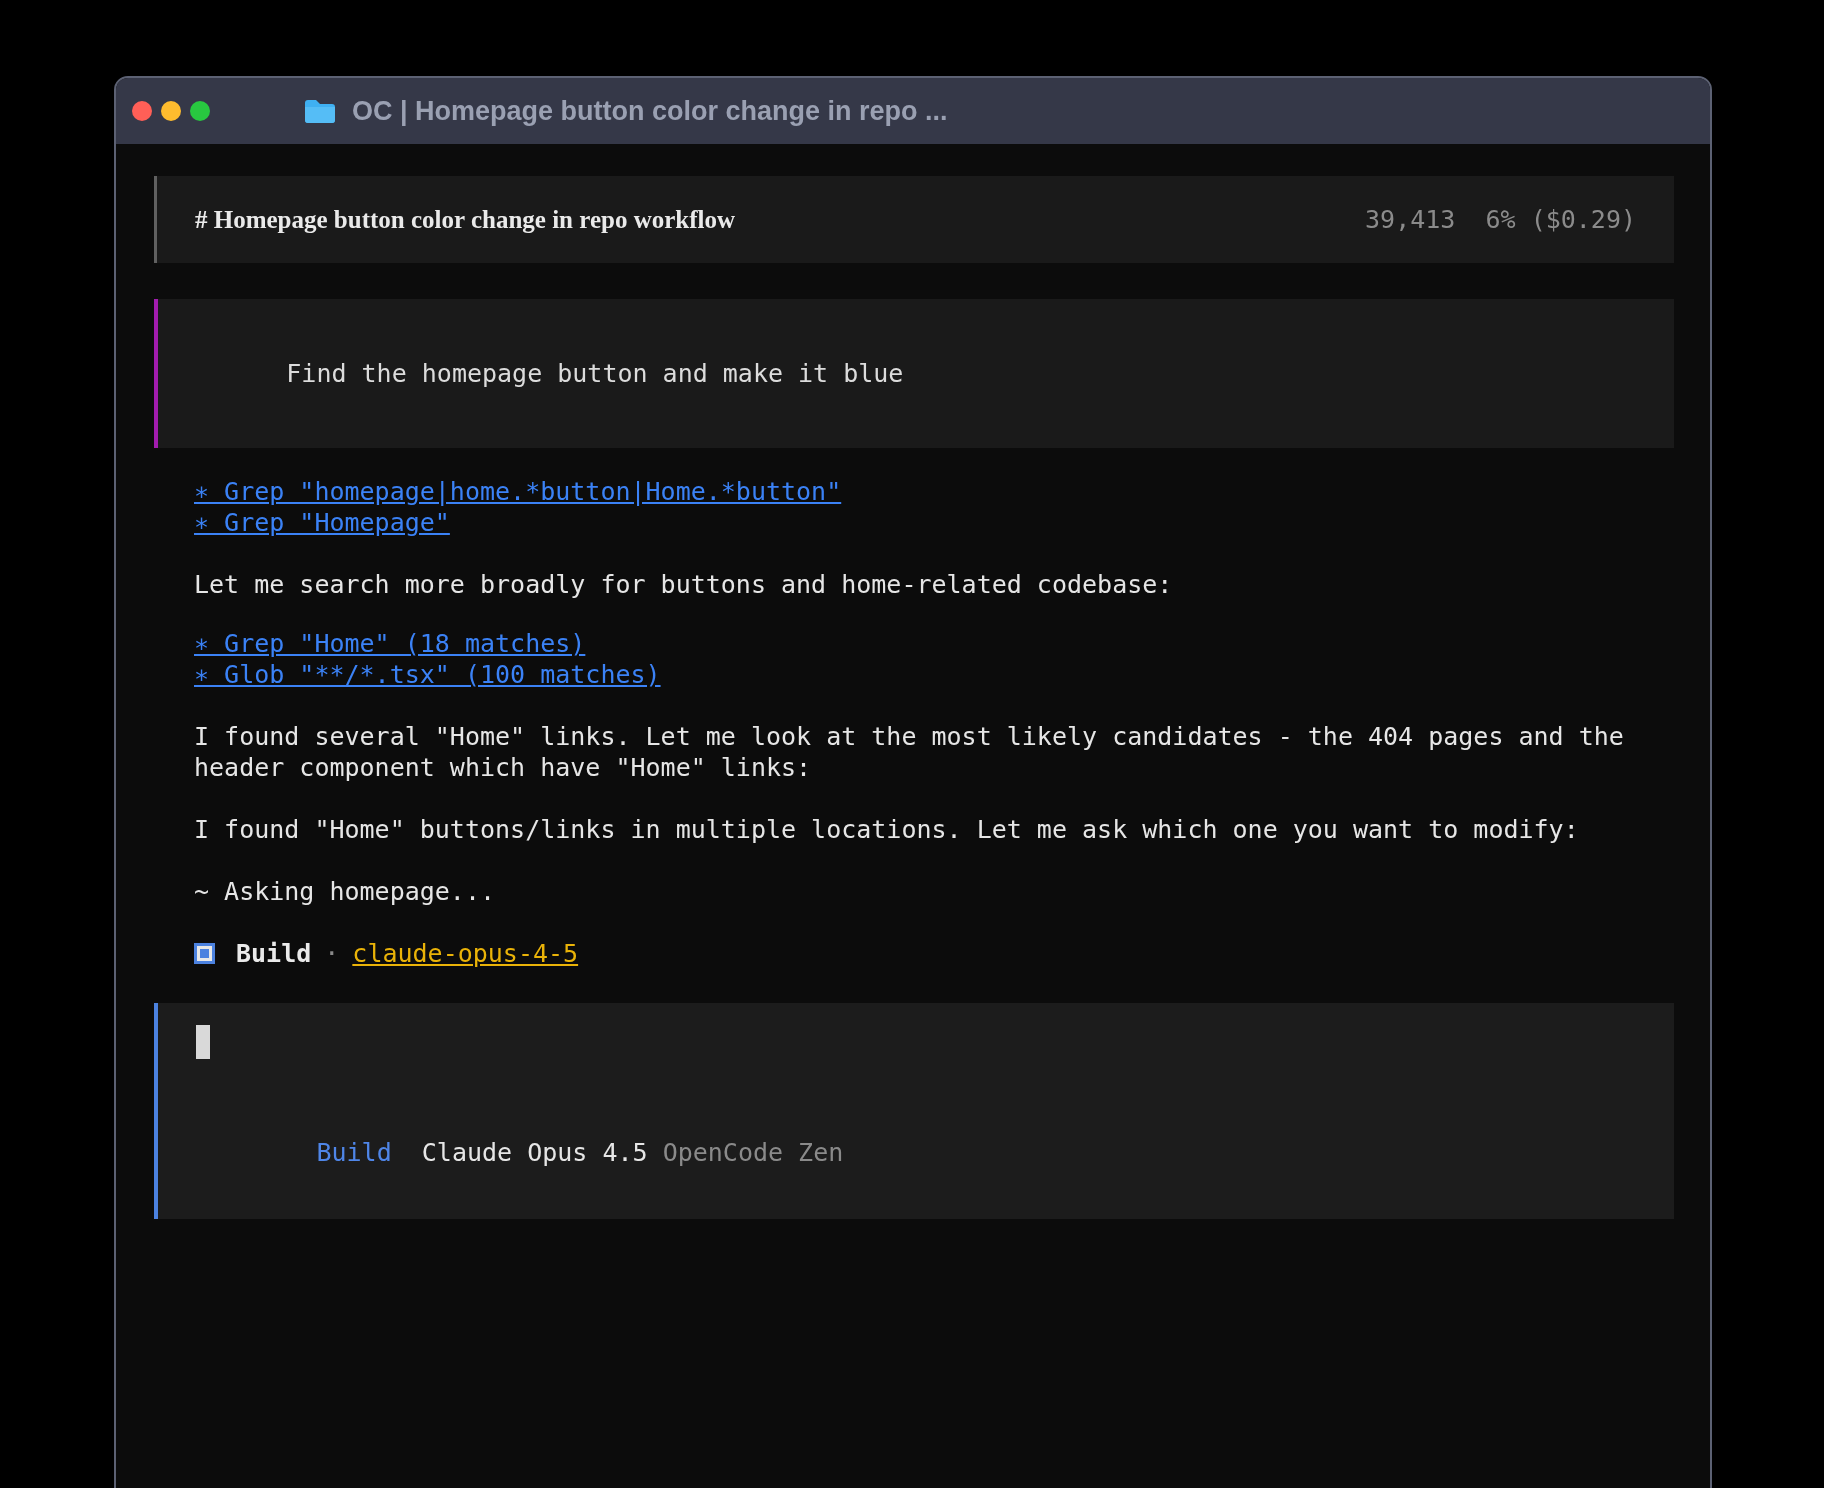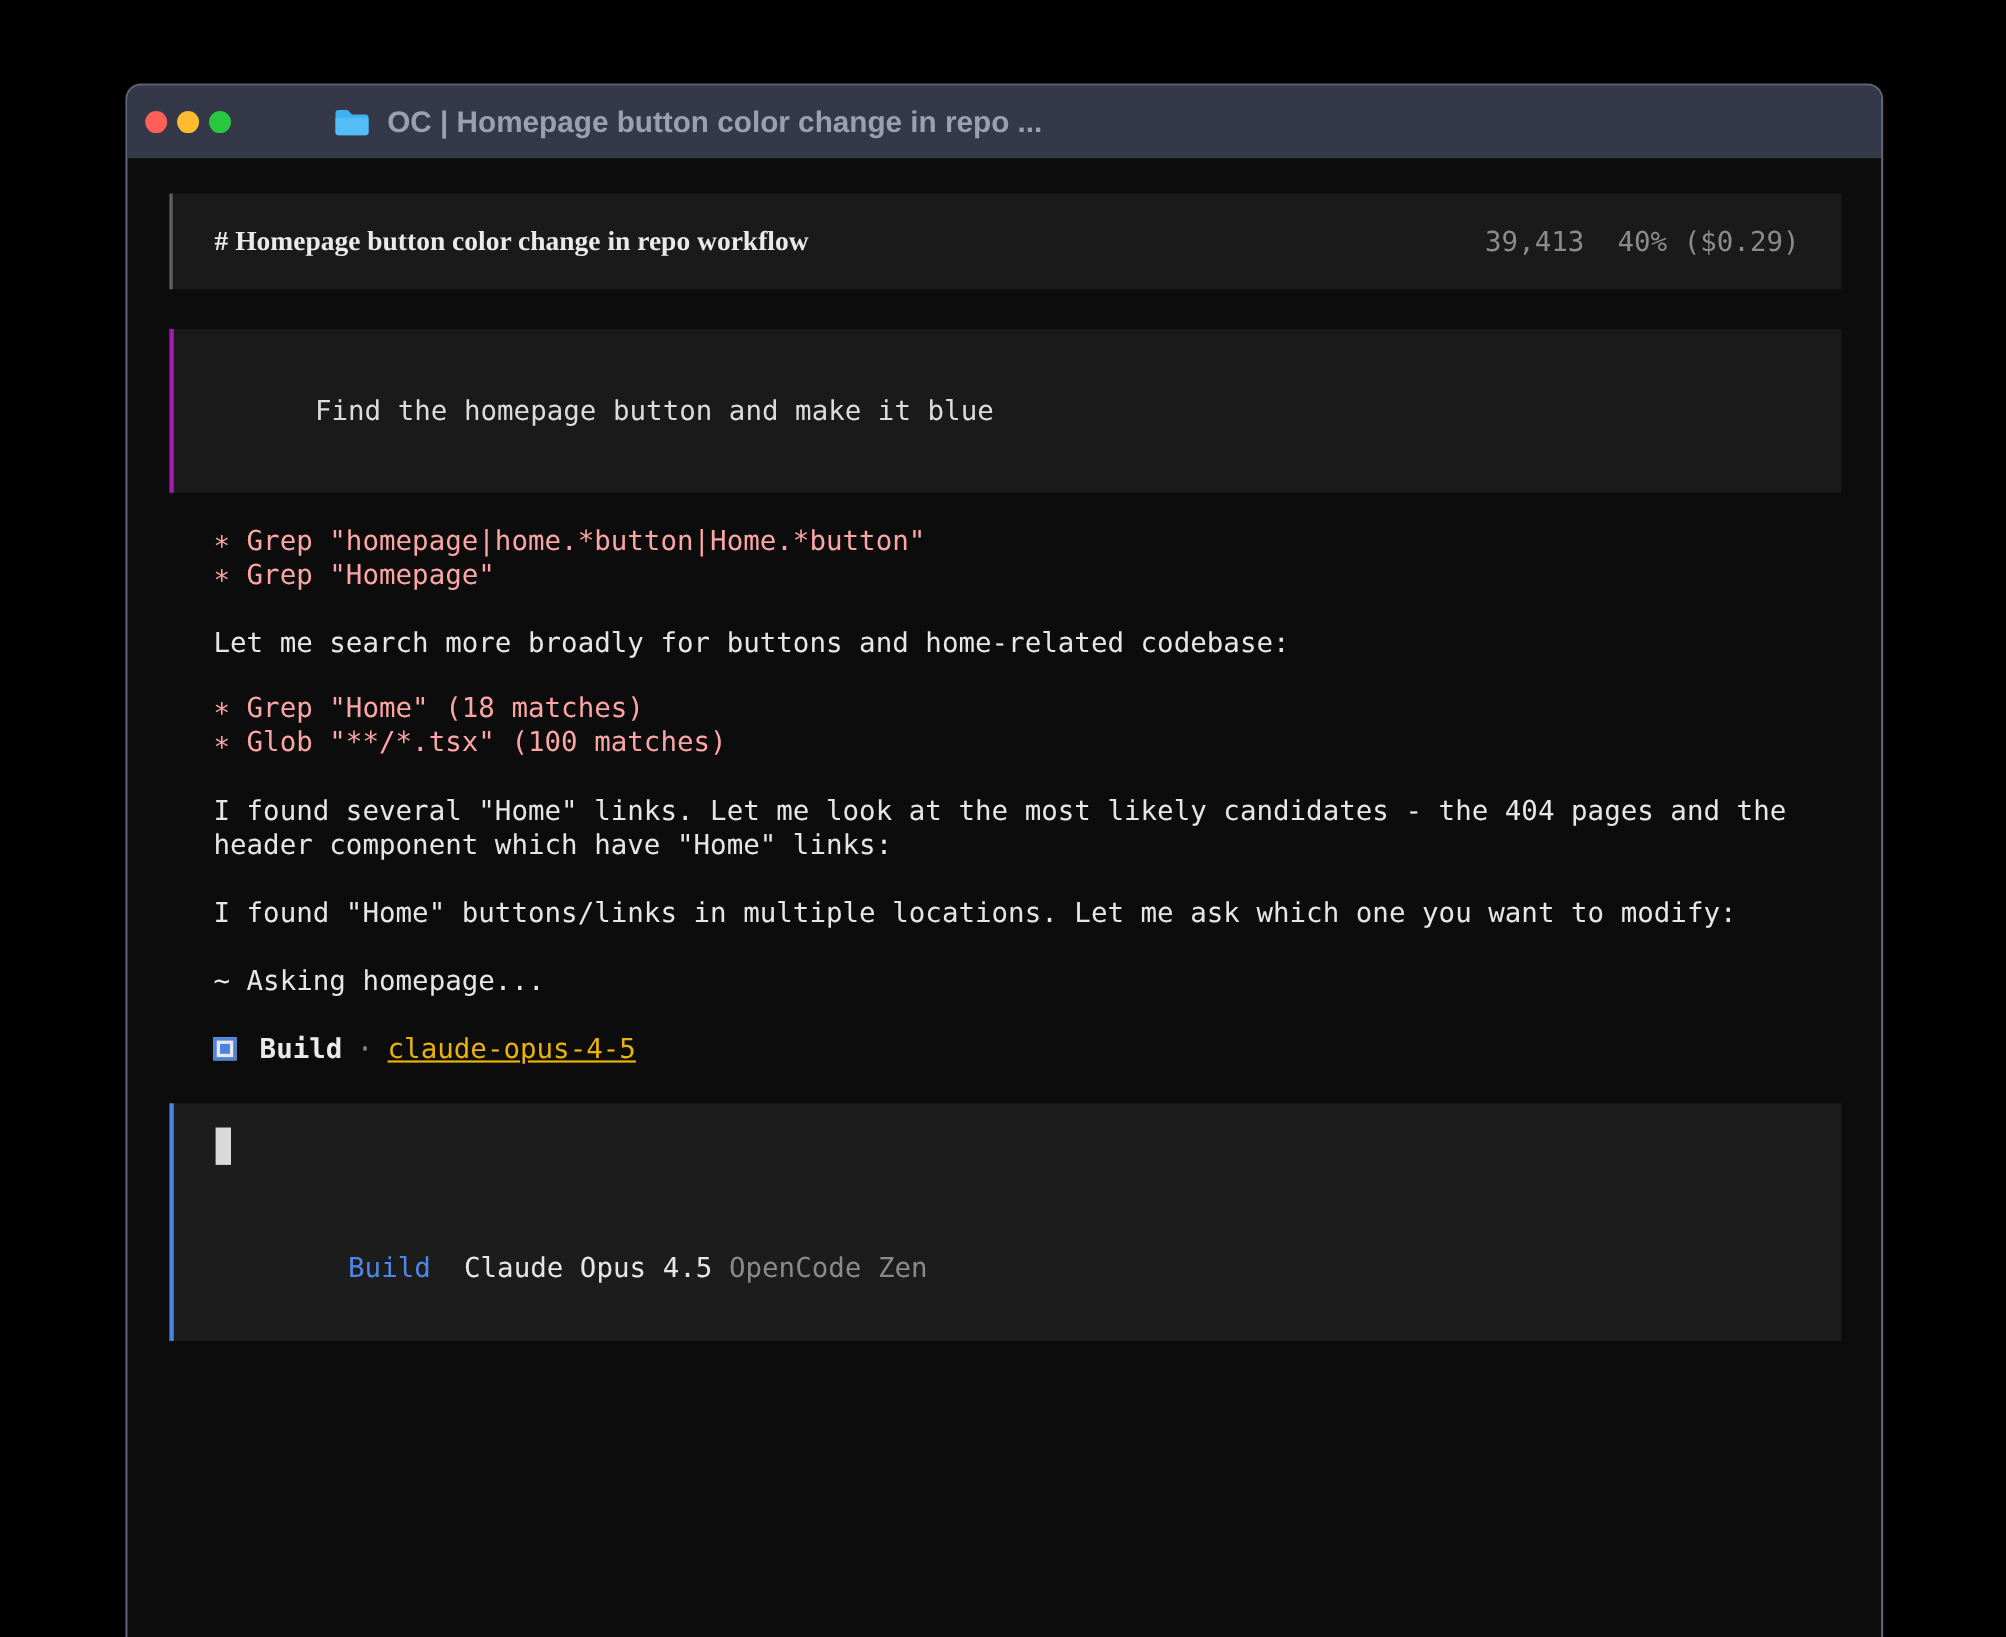--- a/index.html
+++ b/index.html
@@ -65,21 +65,21 @@
   .session-title { font-weight: bold; color: #eaeaea; white-space: pre; font-family: Liberation Serif, serif; }
   .session-stats { color: #8b8b8b; white-space: pre; }
   .user-msg {
     margin-top: 36px;
     border-left: 4px solid #a21caf;
     color: #dcdcdc;
     white-space: pre;
   }
   .assistant { padding-left: 40px; padding-right: 0; }
   .para { margin-top: 31px; color: #e6e6e6; }
-  .muted-line { color: #fca5a5; white-space: pre; }
+  .muted-line { color: #3b82f6; white-space: pre; text-decoration: underline; }
   .tool-group { margin-top: 28px; }
   .agent-row {
     margin-top: 31px;
     display: flex;
     align-items: center;
   }
   .agent-box {
     width: 21px; height: 21px;
     border: 3px solid #4c82e0;
     background: #e8e8e8;
@@ -120,21 +120,21 @@
       <path d="M2 5 a3 3 0 0 1 3-3 h8 l4 4 h12 a3 3 0 0 1 3 3 v13 a3 3 0 0 1 -3 3 H5 a3 3 0 0 1 -3-3 z" fill="#3fb0f2"></path>
       <path d="M2 9 h30 v13 a3 3 0 0 1 -3 3 H5 a3 3 0 0 1 -3-3 z" fill="#55bdf6"></path>
     </svg>
     <span class="win-title">OC | Homepage button color change in repo ...</span>
   </div>
 
   <div class="content">
 
     <div class="block session-header">
       <span class="session-title"># Homepage button color change in repo workflow</span>
-      <span class="session-stats">39,413  40% ($0.29)</span>
+      <span class="session-stats">39,413  6% ($0.29)</span>
     </div>
 
     <div class="block user-msg">
       <span>Find the homepage button and make it blue</span>
     </div>
 
     <div class="assistant">
 
 
       <div class="tool-group">

